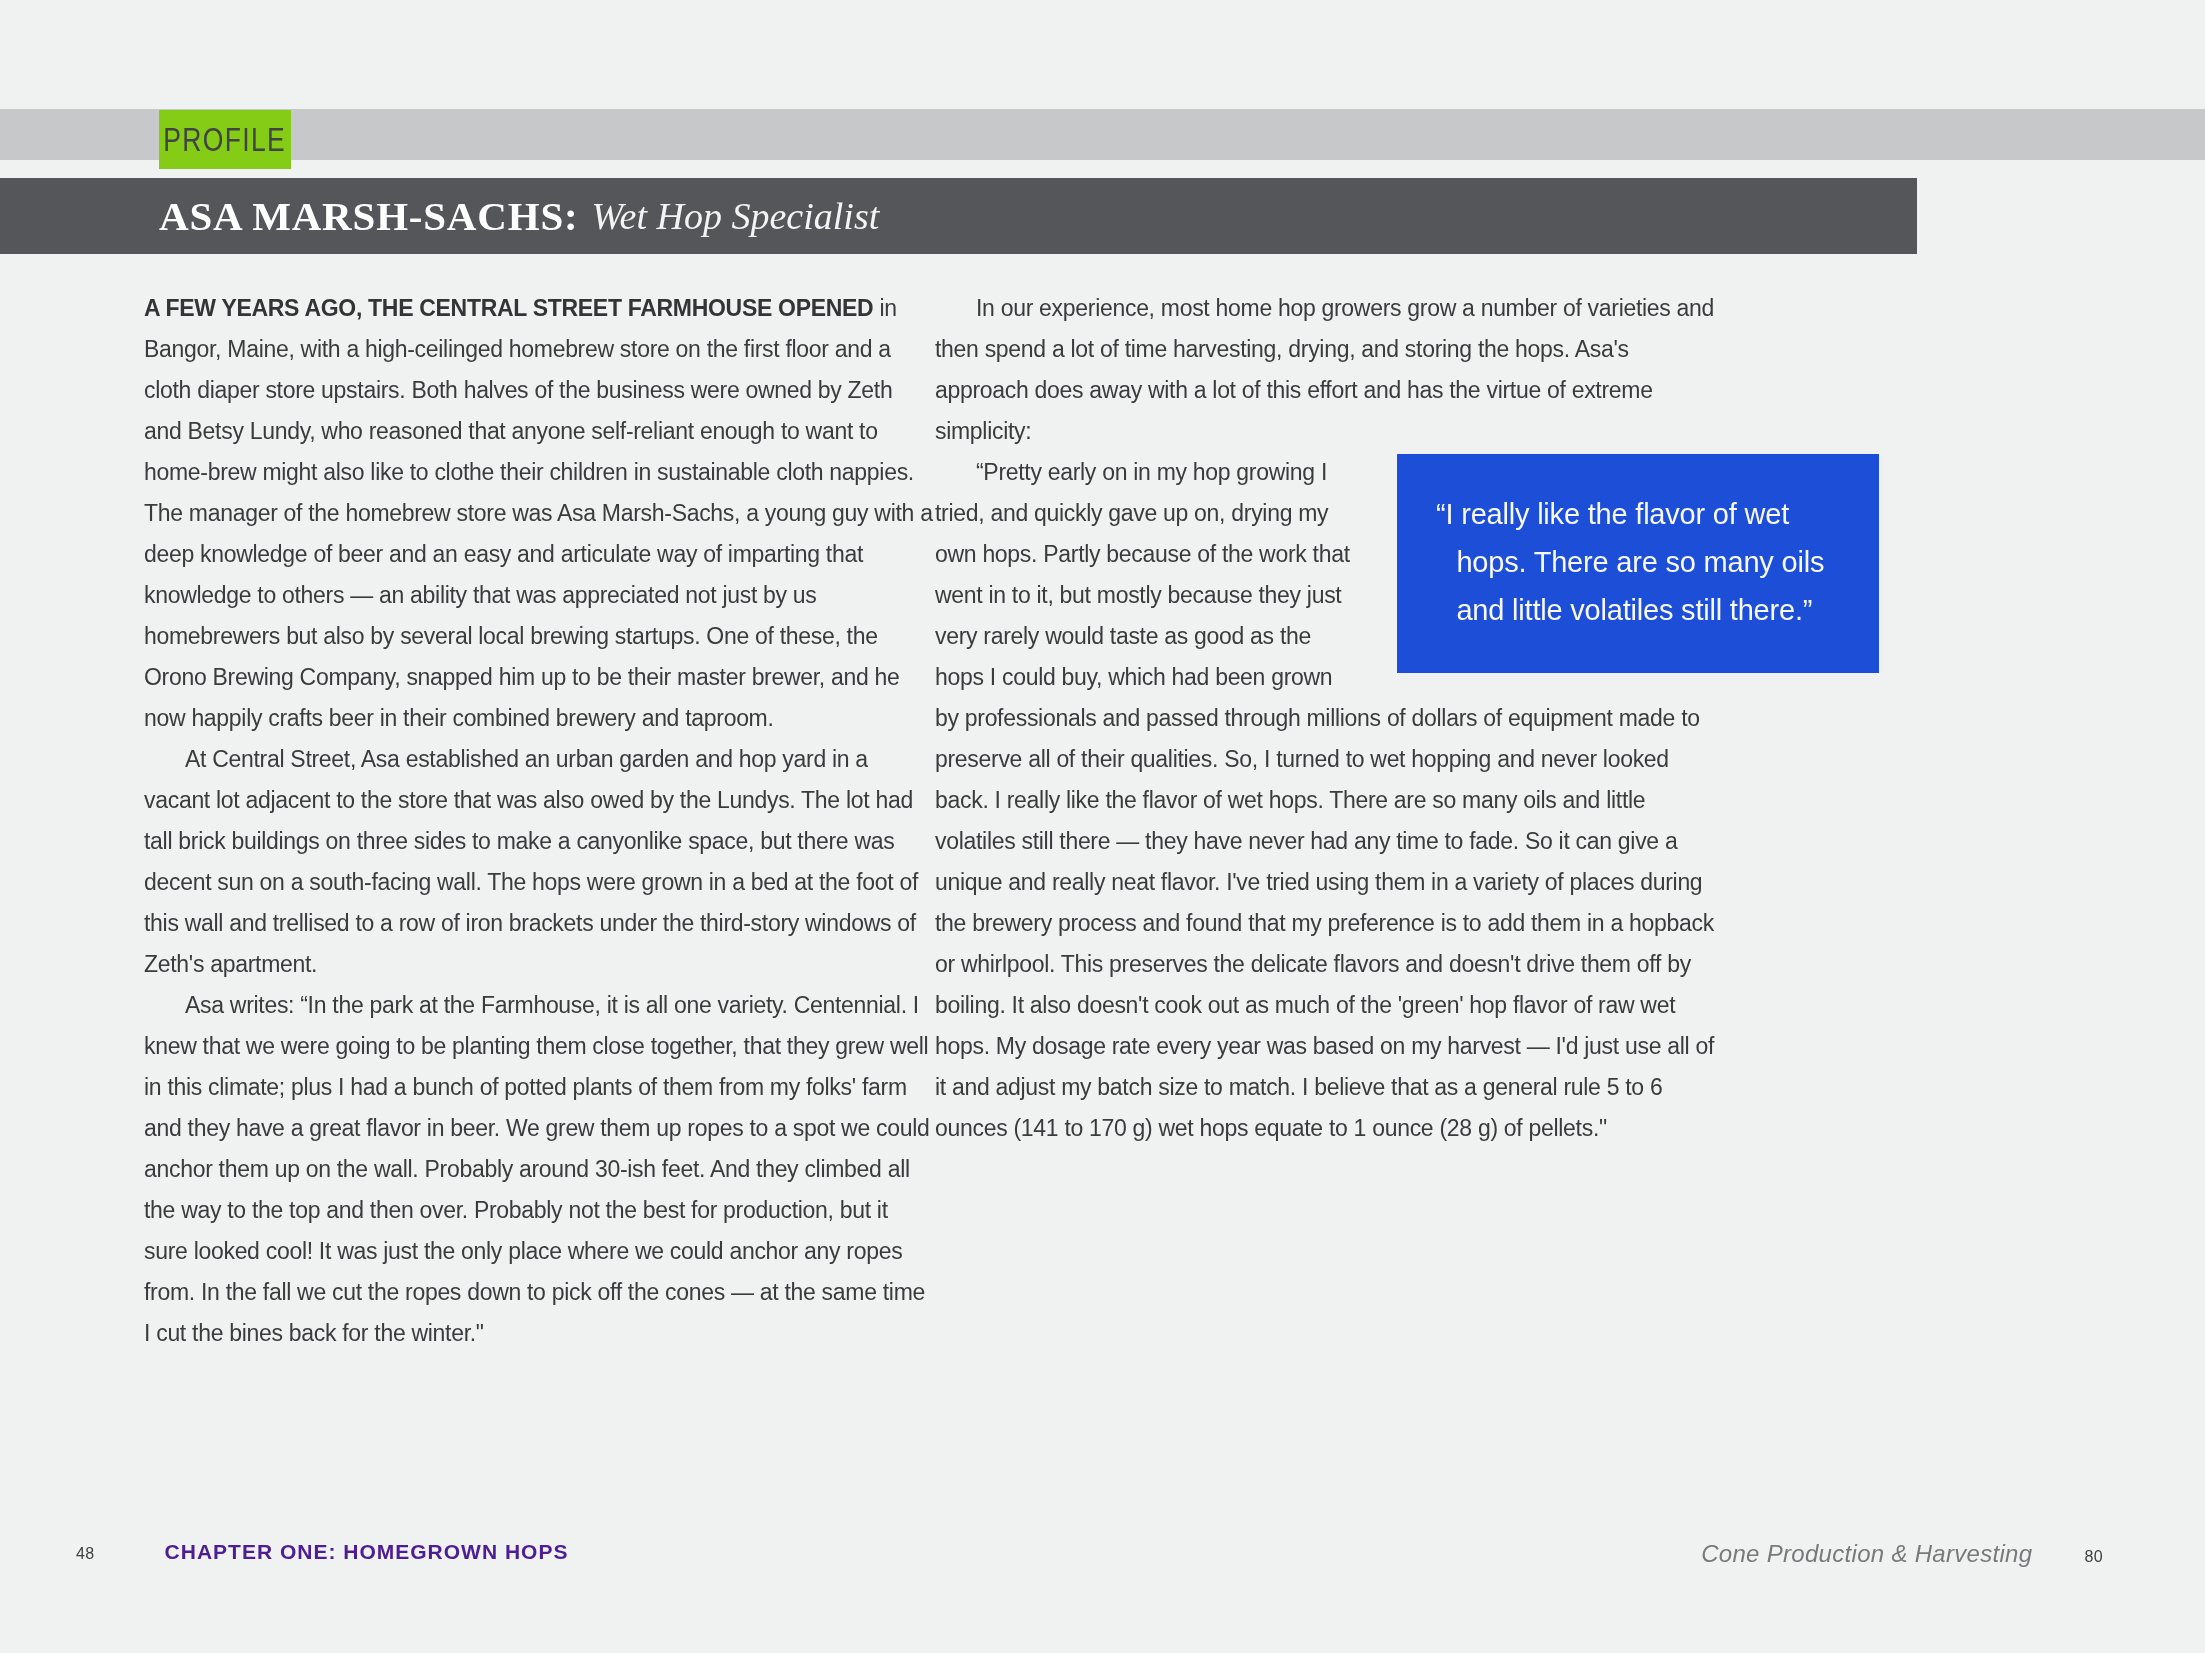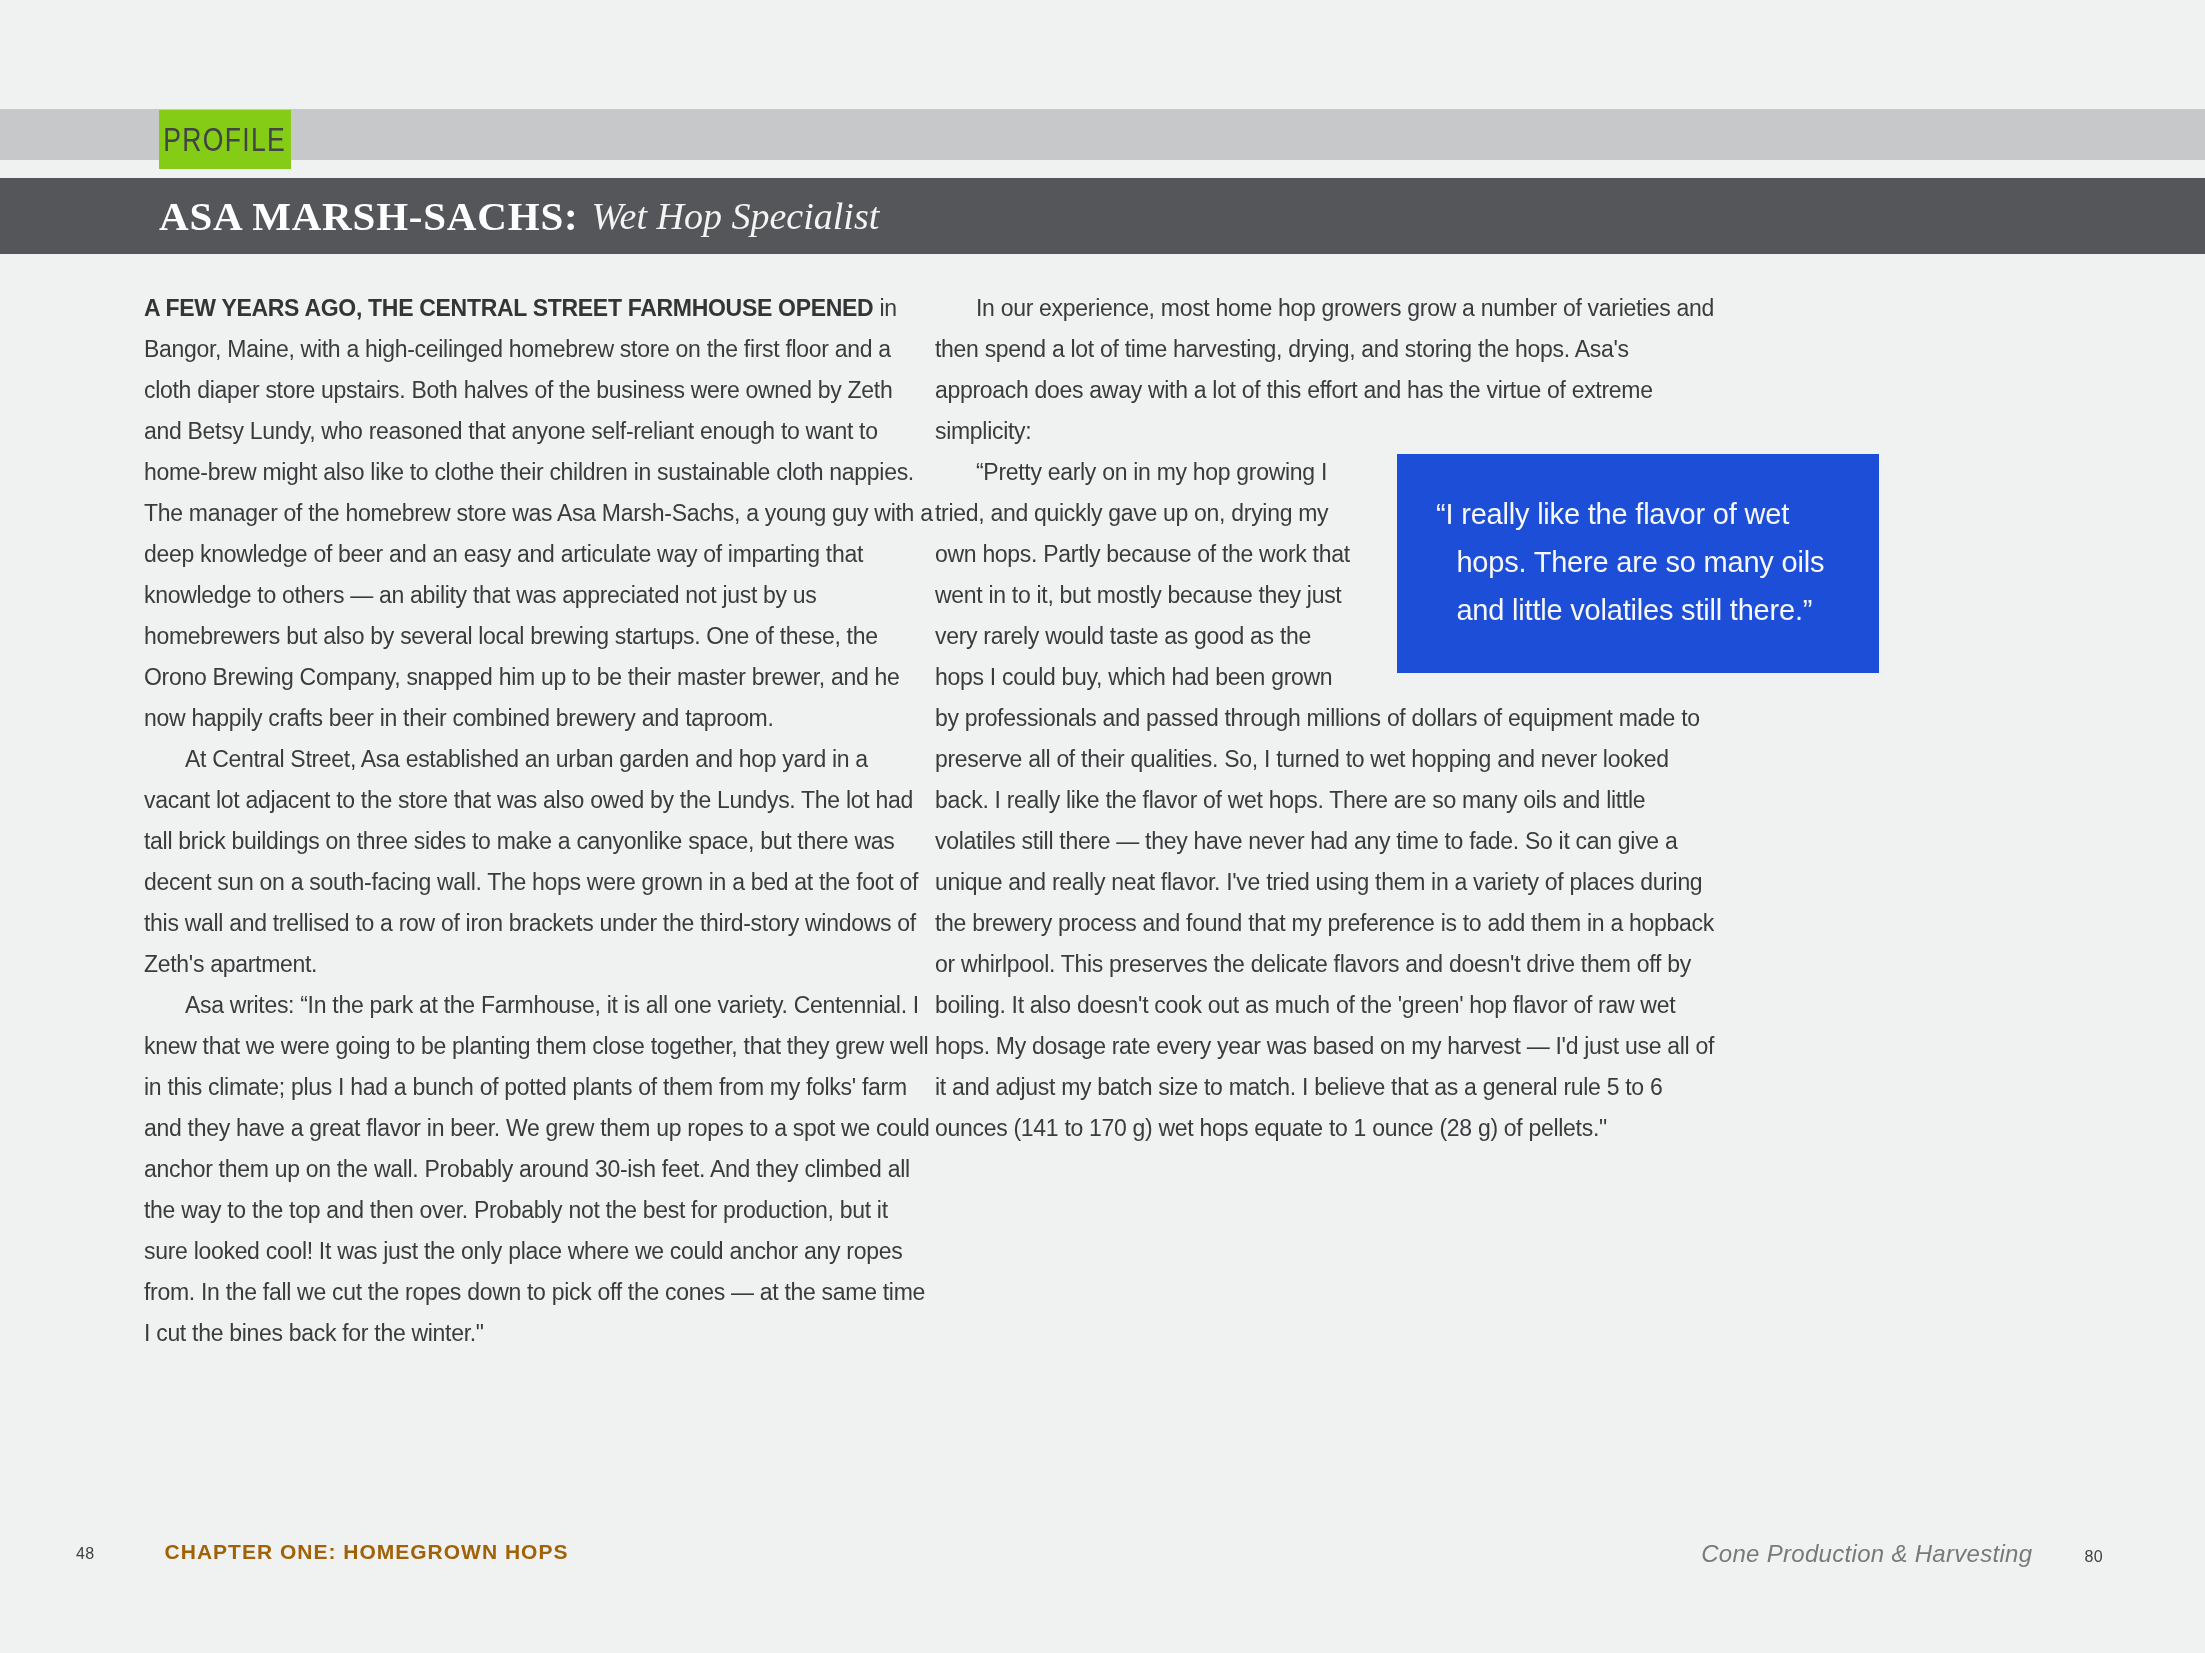--- a/index.html
+++ b/index.html
@@ -20,21 +20,21 @@
     background:#84cc16; display:flex; align-items:center; justify-content:center;
   }
   .kicker-box span {
     font-size:34px; color:#414345; letter-spacing:1.7px; font-weight:400;
     transform:scaleX(0.78); transform-origin:center;
     white-space:nowrap;
   }
 
   
   .title-bar {
-    position:absolute; top:178px; left:0; width:2205px; height:76px;
+    position:absolute; top:178px; left:0; width:1917px; height:76px;
     background:#555659; display:flex; align-items:center;
     padding-left:159px; box-sizing:border-box; color:#ffffff;
   }
   .title-name {
     font-family:"Liberation Serif", serif; font-weight:bold;
     font-size:41px; letter-spacing:0.8px;
   }
   .title-sub {
     font-family:"Liberation Serif", serif; font-style:italic; font-weight:normal;
     font-size:38px; margin-left:13px; color:#f3f4f4;
@@ -72,21 +72,21 @@
     position:absolute; top:1540px; left:76px;
     display:flex; align-items:baseline;
   }
   .footer-right {
     position:absolute; top:1540px; right:102px;
     display:flex; align-items:baseline;
   }
   .pagenum { font-size:16px; color:#404040; letter-spacing:0.4px; }
   .chapter-label {
     margin-left:70px; font-size:21px; font-weight:bold;
-    color:#a16207; letter-spacing:1px;
+    color:#4c1d95; letter-spacing:1px;
   }
   .section-label {
     font-style:italic; font-size:24px; color:#78797b;
     margin-right:52px; letter-spacing:0.3px;
   }
 </style>
 </head>
 <body>
 
 <div class="kicker-bar"></div>

